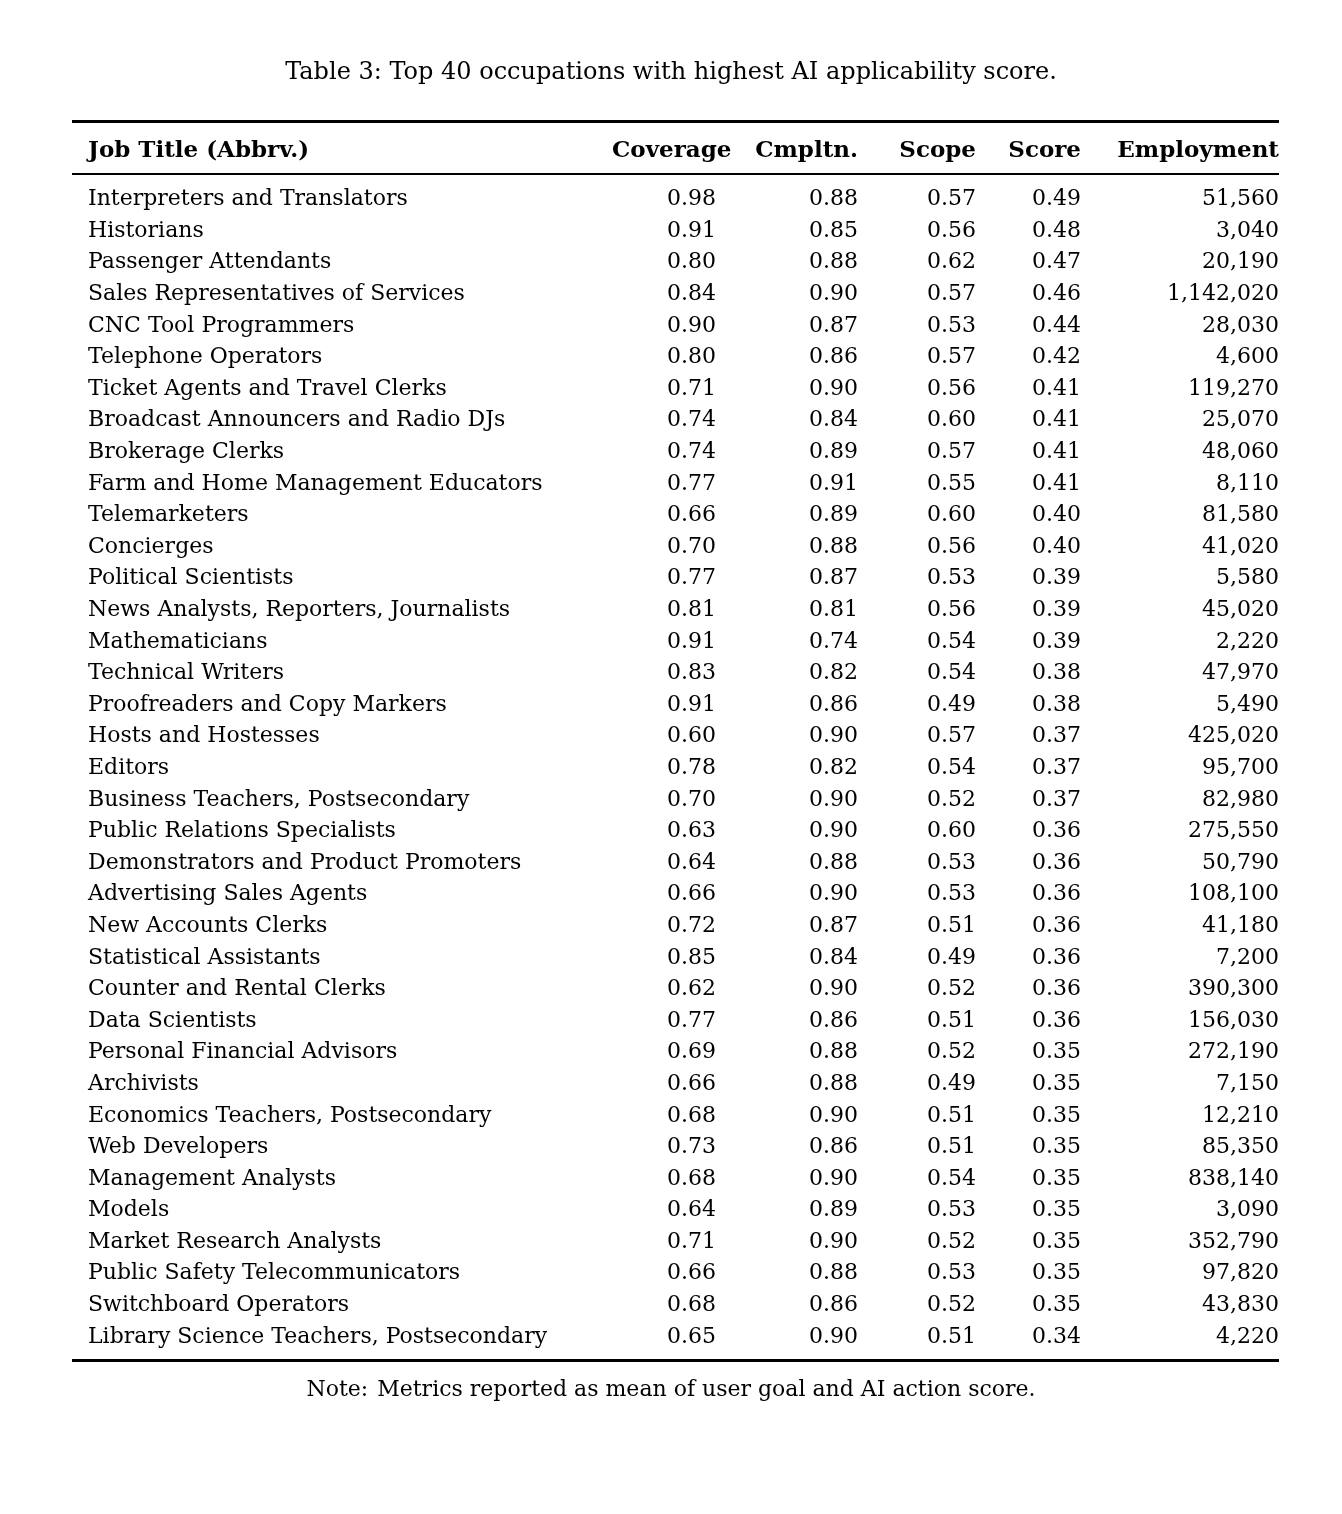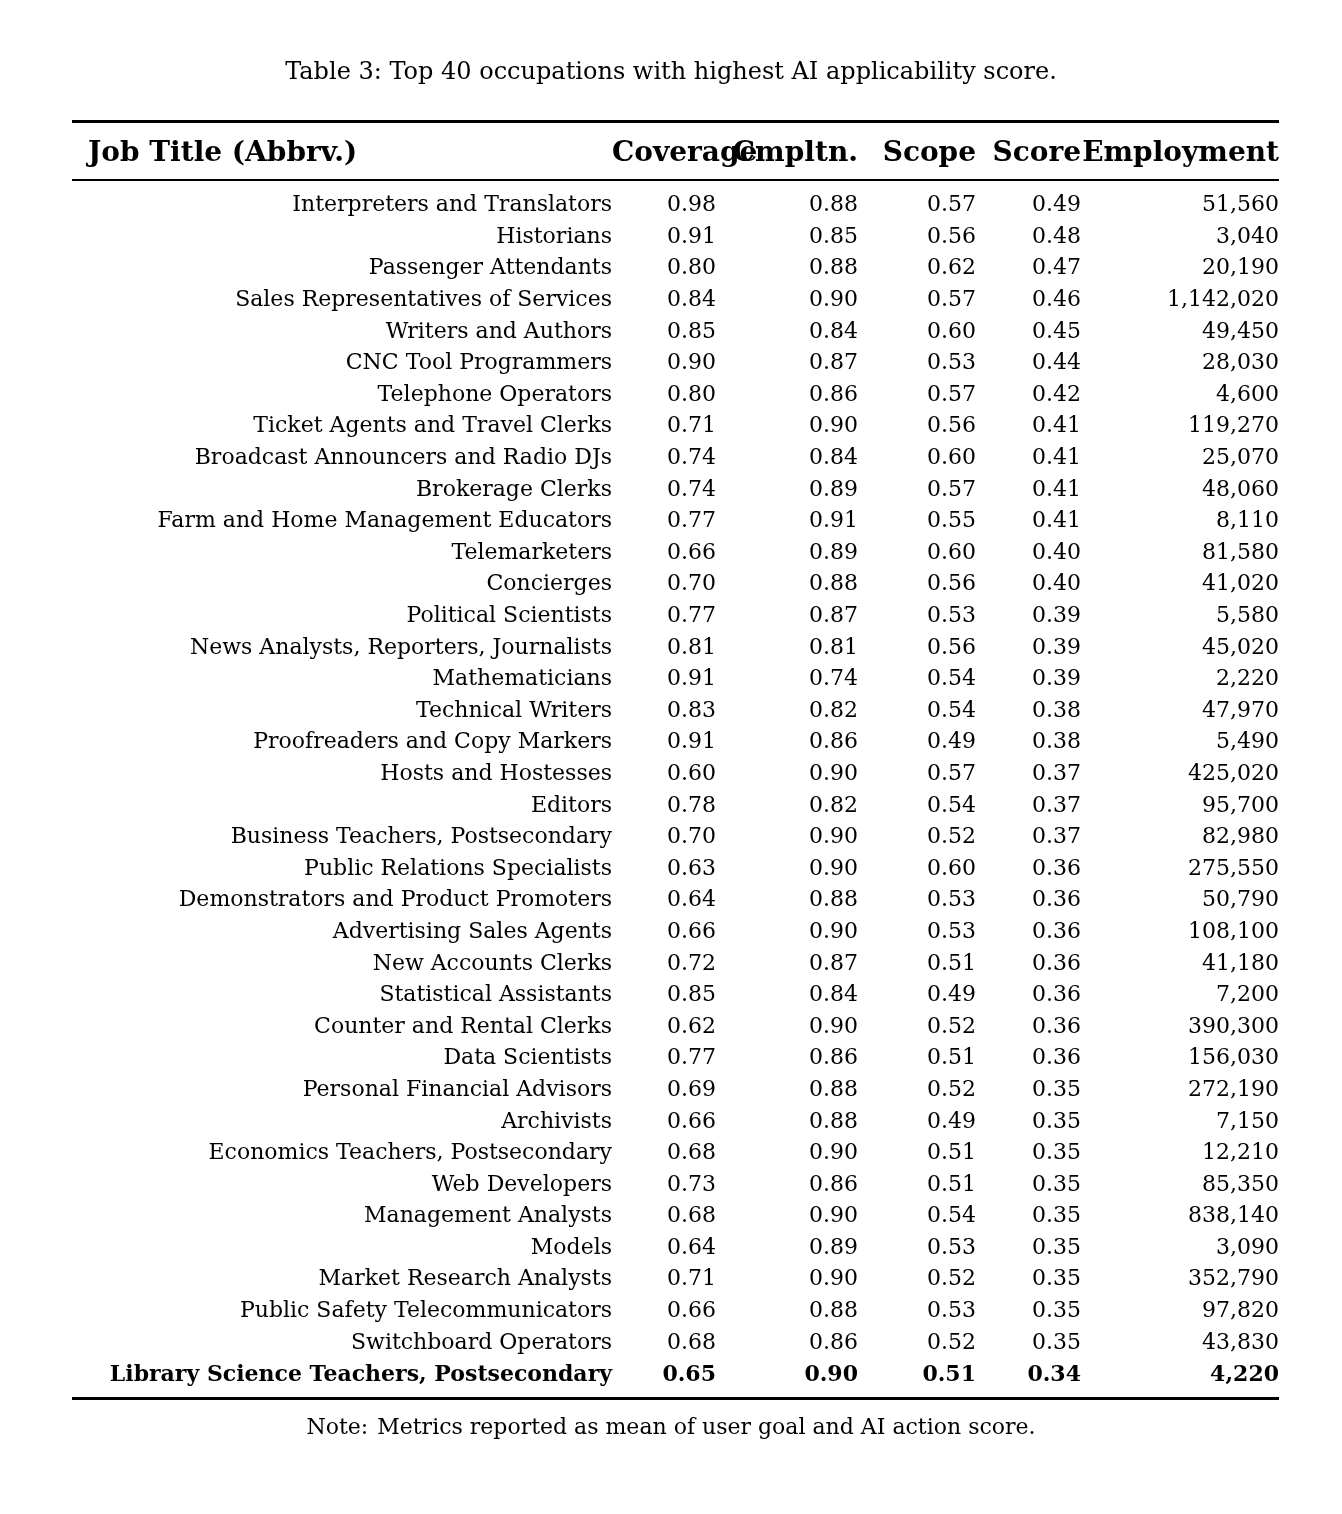--- a/index.html
+++ b/index.html
@@ -33,44 +33,44 @@
     border-bottom: 3px solid #000000;
   }
   col.c-title      { width: 540px; }
   col.c-coverage   { width: 104px; }
   col.c-cmpltn     { width: 142px; }
   col.c-scope      { width: 118px; }
   col.c-score      { width: 105px; }
   col.c-employment { width: 198px; }
   thead th {
     font-weight: bold;
-    font-size: 28px;
+    font-size: 23px;
     text-align: right;
     padding: 12px 0 11px 0;
     border-bottom: 2px solid #000000;
     white-space: nowrap;
   }
   thead th:first-child {
     text-align: left;
     padding-left: 16px;
   }
   tbody td {
     font-size: 22px;
     height: 31.6px;
     padding: 0;
     text-align: right;
     vertical-align: middle;
     white-space: nowrap;
   }
   tbody td:first-child {
-    text-align: right;
+    text-align: left;
     padding-left: 16px;
   }
   tbody tr:first-child td { padding-top: 7px; }
-  tbody tr:last-child td  { padding-bottom: 8px; font-weight: bold; }
+  tbody tr:last-child td  { padding-bottom: 8px; }
   .note {
     margin-top: 13px;
     text-align: center;
     font-size: 22px;
     line-height: 28px;
   }
   .note .note-label {
     margin-right: 9px;
   }
 </style>
@@ -127,28 +127,20 @@
         </tr>
         <tr>
           <td>Sales Representatives of Services</td>
           <td>0.84</td>
           <td>0.90</td>
           <td>0.57</td>
           <td>0.46</td>
           <td>1,142,020</td>
         </tr>
         <tr>
-          <td>Writers and Authors</td>
-          <td>0.85</td>
-          <td>0.84</td>
-          <td>0.60</td>
-          <td>0.45</td>
-          <td>49,450</td>
-        </tr>
-        <tr>
           <td>CNC Tool Programmers</td>
           <td>0.90</td>
           <td>0.87</td>
           <td>0.53</td>
           <td>0.44</td>
           <td>28,030</td>
         </tr>
         <tr>
           <td>Telephone Operators</td>
           <td>0.80</td>

